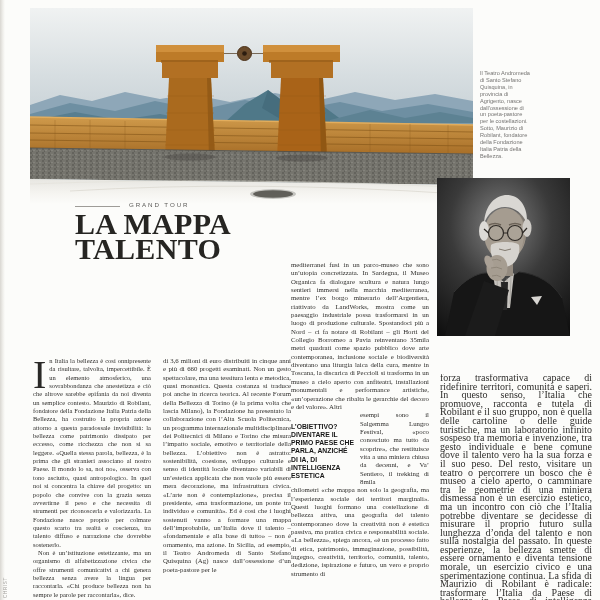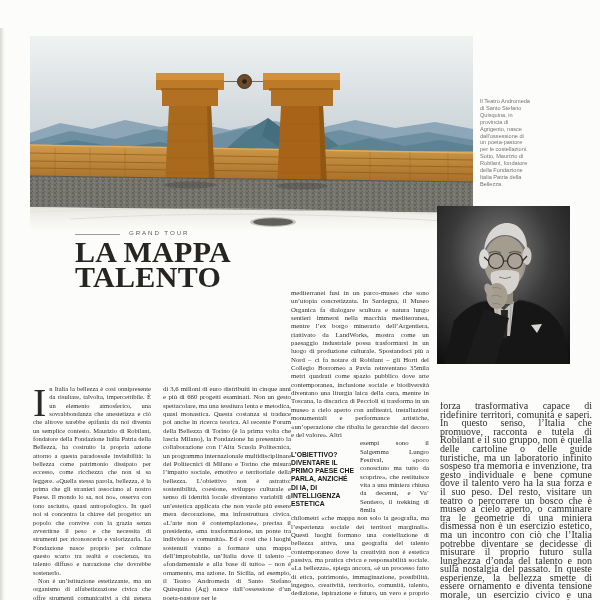--- a/index.html
+++ b/index.html
@@ -1,19 +1,19 @@
 <!DOCTYPE html>
 <html><head>
 <meta charset="utf-8">
 <style>
   * { margin:0; padding:0; box-sizing:border-box; }
   html,body { width:600px; height:600px; }
   body { background:#fcfcfa; position:relative; overflow:hidden;
          font-family:"Liberation Serif", serif; color:#2e2d2b; }
-  .page { position:absolute; inset:0;margin-top:28px; }
+  .page { position:absolute; inset:0; }
 
   .edge-left { position:absolute; left:0; top:0; width:5px; height:600px;
     background:linear-gradient(90deg,#d9d7d2 0%, #efeeea 55%, #fcfcfa 100%); }
 
   .hero { position:absolute; left:30px; top:8px; width:443px; height:196px; display:block; }
 
   .caption { position:absolute; left:480px; top:70px; width:50px;
     font-family:"Liberation Sans", sans-serif; font-size:5.6px; line-height:6.9px;
     color:#757472; }
 

